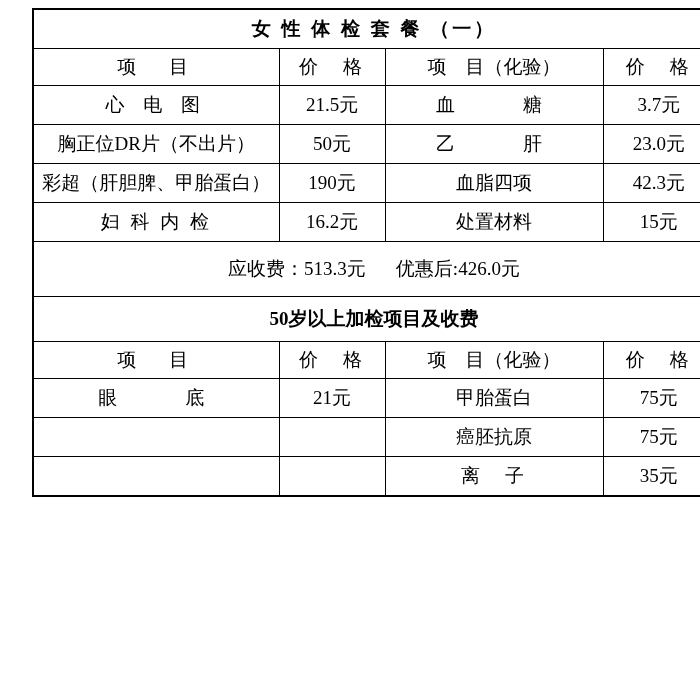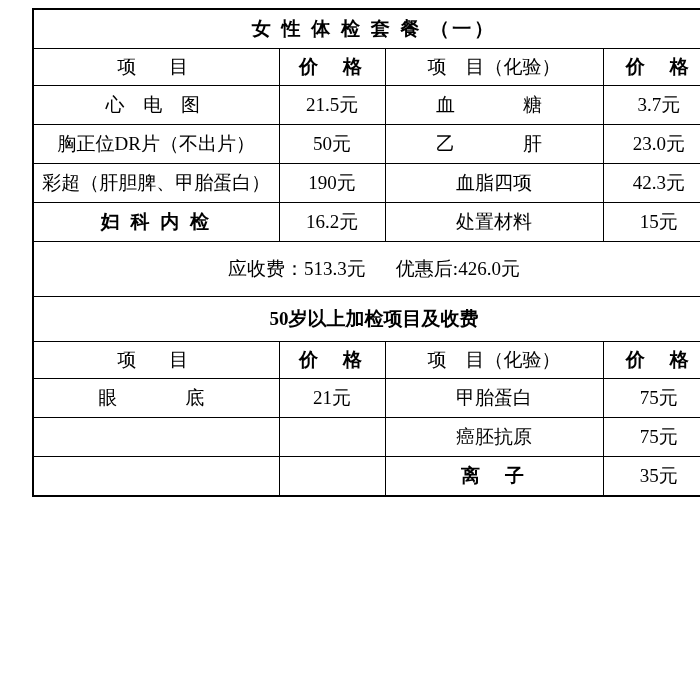--- a/index.html
+++ b/index.html
@@ -45,21 +45,21 @@
   .title-cell {
     height: 38px;
     font-size: 26px;
     font-weight: bold;
     letter-spacing: 3px;
   }
   .row-cell { height: 38px; }
   .header-cell { height: 36px; }
   .sp-wide { letter-spacing: 10px; }
   .sp-mid { letter-spacing: 7px; }
-  .sp-small { letter-spacing: 3px; font-weight: bold; }
+  .sp-small { letter-spacing: 3px; }
   .sp-none { letter-spacing: 0px; }
   .tight { font-size: 17px; letter-spacing: 0px; }
   .tiny { font-size: 16px; letter-spacing: 0px; }
 
   .summary-cell {
     height: 54px;
     font-size: 20px;
   }
   .summary-inner {
     display: flex;

